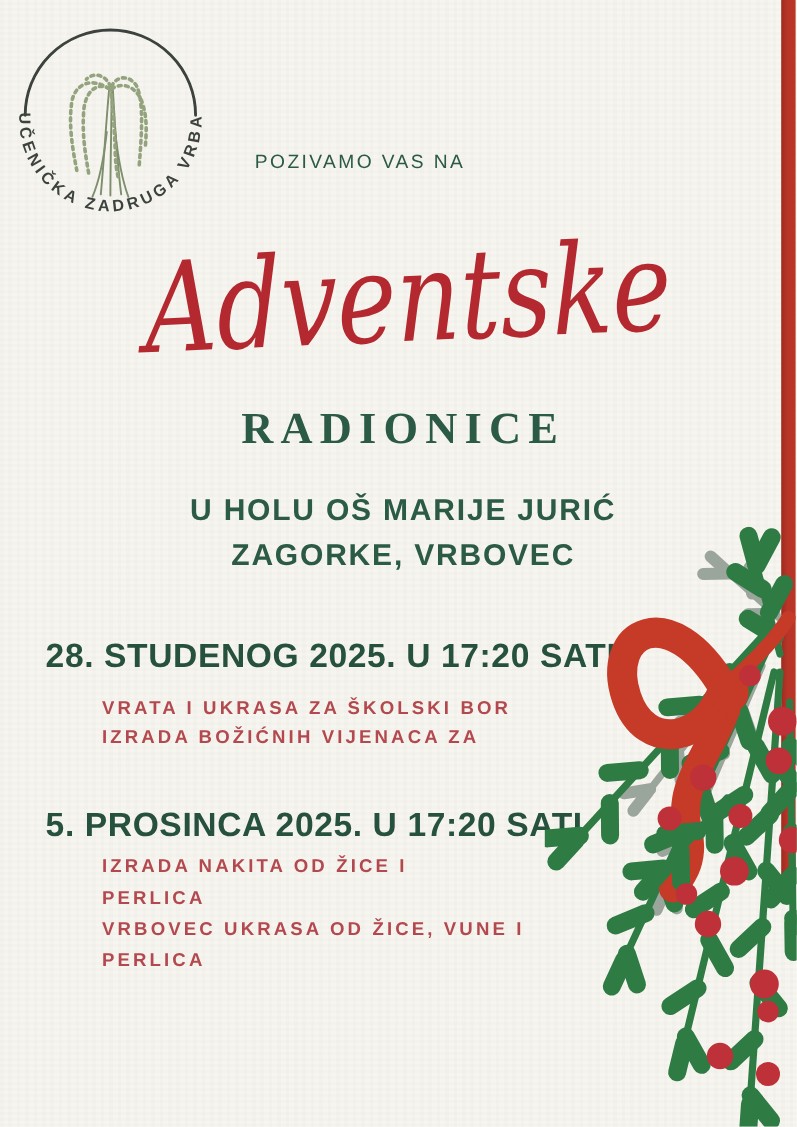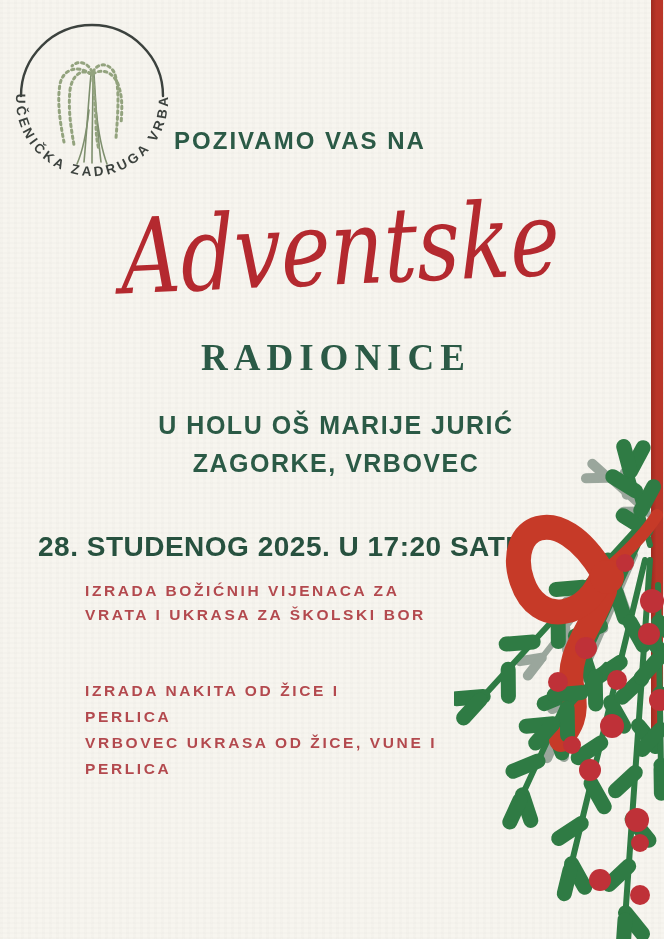--- a/index.html
+++ b/index.html
@@ -7,21 +7,21 @@
   .poster{
     position:relative; width:664px; height:939px; overflow:hidden;
     background-color:var(--paper,#f7f5ef);
     background-image:
       repeating-linear-gradient(0deg, rgba(0,0,0,0.012) 0 2px, transparent 2px 5px),
       repeating-linear-gradient(90deg, rgba(0,0,0,0.010) 0 3px, transparent 3px 7px);
   }
   .logo{position:absolute; left:8px; top:12px; width:168px; height:168px;}
   .kicker{
     position:absolute; left:0; top:127px; width:600px; text-align:center;
-    color:var(--green_dark); font-size:24px; font-weight:700; letter-spacing:2px;
+    color:var(--green_dark); font-size:16px; font-weight:400; letter-spacing:2px;
   }
   .title-script{
     position:absolute; left:0; top:158px; width:680px; height:180px;
     text-align:center; line-height:180px;
     font-family:"DejaVu Serif", serif; font-style:italic; font-weight:500;
     font-size:104px; color:var(--red_script);
     transform:scaleX(0.8) rotate(-2deg); transform-origin:340px 90px;
   }
   .title-caps{
     position:absolute; left:0; top:336px; width:672px; text-align:center;
@@ -89,26 +89,27 @@
   <div class="title-script">Adventske</div>
   <div class="title-caps">RADIONICE</div>
   <div class="location">
     <div>U HOLU OŠ MARIJE JURIĆ</div>
     <div>ZAGORKE, VRBOVEC</div>
   </div>
 
   <div class="event event-1">
     <div class="event-heading">28. STUDENOG 2025. U 17:20 SATI</div>
     <div class="event-details">
+      <div>VRATA I UKRASA ZA ŠKOLSKI BOR</div>
       <div>IZRADA BOŽIĆNIH VIJENACA ZA</div>
-      <div>VRATA I UKRASA ZA ŠKOLSKI BOR</div>
     </div>
   </div>
 
   <div class="event event-2">
+    <div class="event-heading">5. PROSINCA 2025. U 17:20 SATI</div>
     <div class="event-details">
       <div>IZRADA NAKITA OD ŽICE I</div>
       <div>PERLICA</div>
       <div>VRBOVEC UKRASA OD ŽICE, VUNE I</div>
       <div>PERLICA</div>
     </div>
   </div>
 
   <div class="ribbon-stripe"></div>
 

